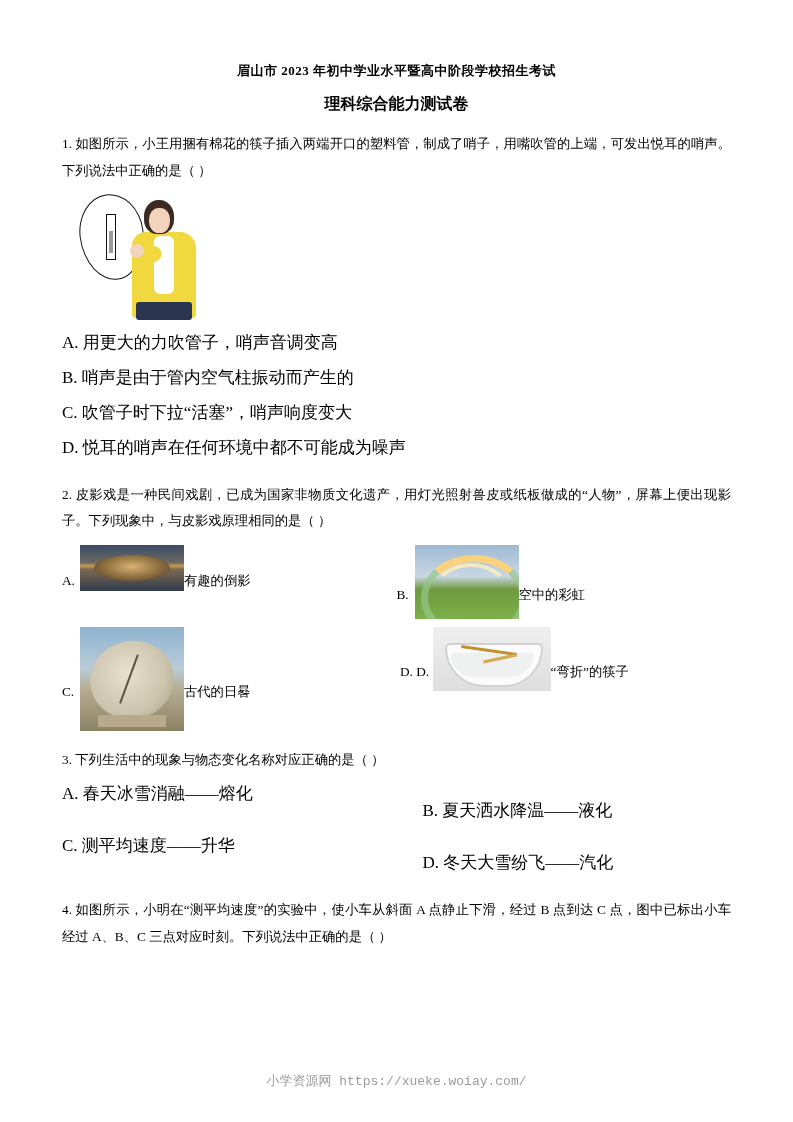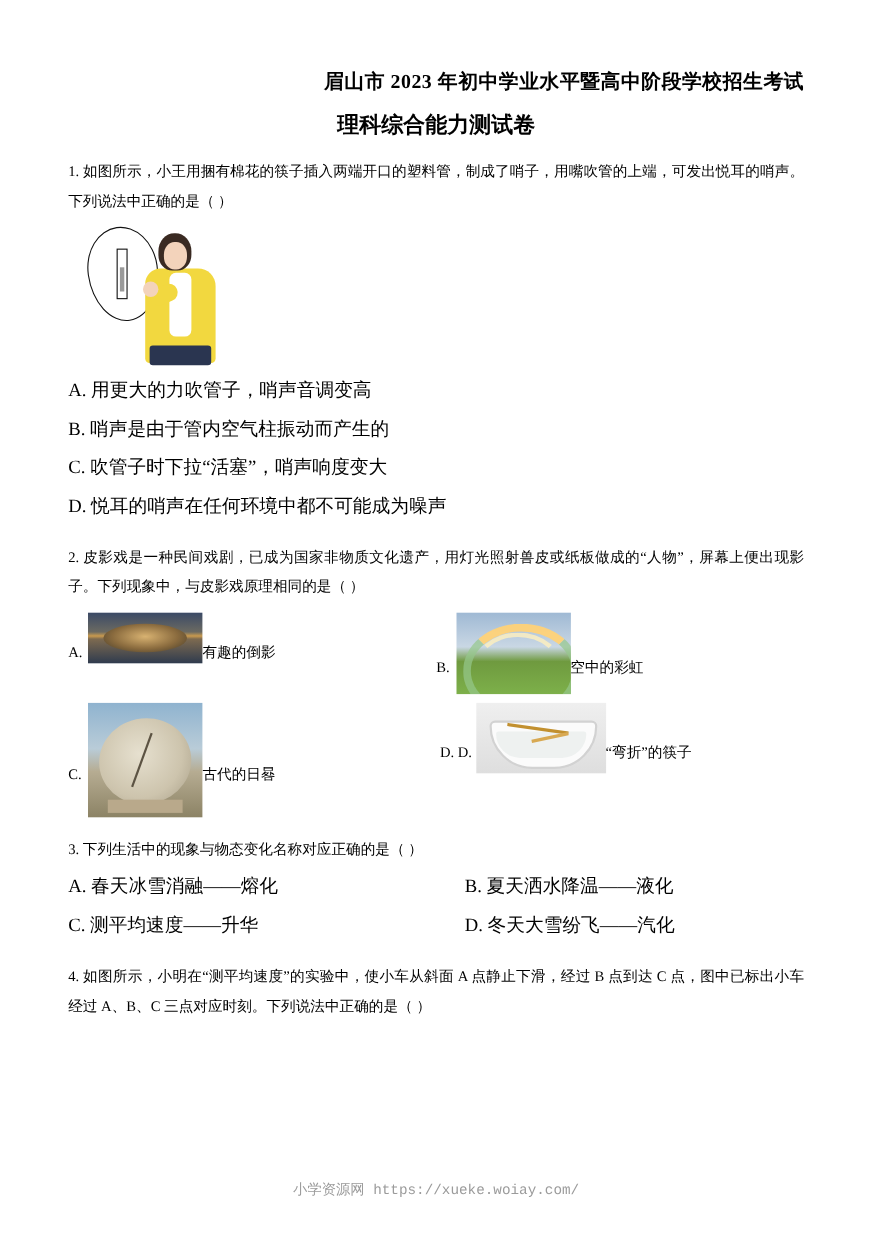--- a/index.html
+++ b/index.html
@@ -18,30 +18,30 @@
   .page {
     position: absolute;
     left: 0; top: 0;
     width: 793px;
     height: 1122px;
     box-sizing: border-box;
     padding: 44px 62px 0 62px;
   }
 
   .title-main {
-    text-align: right;
-    font-size: 18px;
+    text-align: center;
+    font-size: 13px;
     font-weight: bold;
     letter-spacing: 0.5px;
     margin: 18px 0 0 0;
     font-family: "Liberation Serif", serif;
   }
   .title-sub {
     text-align: center;
-    font-size: 20px;
+    font-size: 16px;
     font-weight: bold;
     margin: 14px 0 0 0;
   }
 
   .q {
     margin-top: 16px;
     font-size: 13.3px;
     line-height: 2.0;
     text-align: justify;
   }
@@ -62,20 +62,21 @@
     display: flex;
     flex-wrap: wrap;
     margin-top: 4px;
   }
   .opt-grid .opt {
     width: 50%;
     box-sizing: border-box;
   }
   .opt-grid .opt.second {
     padding-left: 26px;
+    margin-top: 17px;
   }
 
   
   .fig-q1 {
     width: 122px;
     height: 128px;
     margin: 8px 0 6px 18px;
     position: relative;
   }
   .fig-q1 .ellipse {

